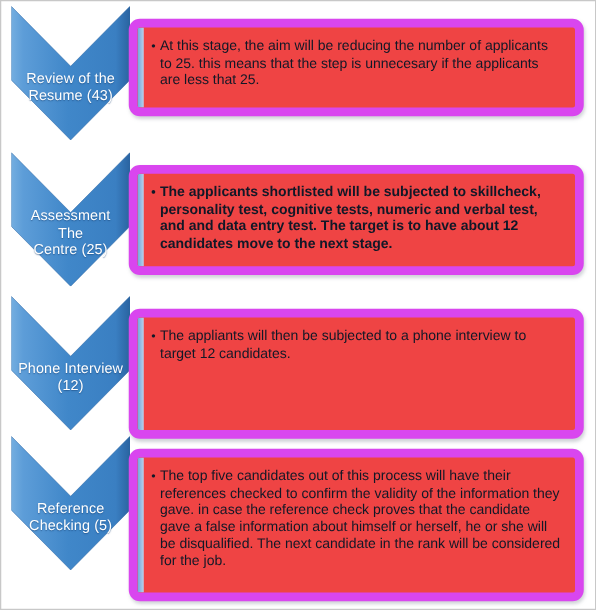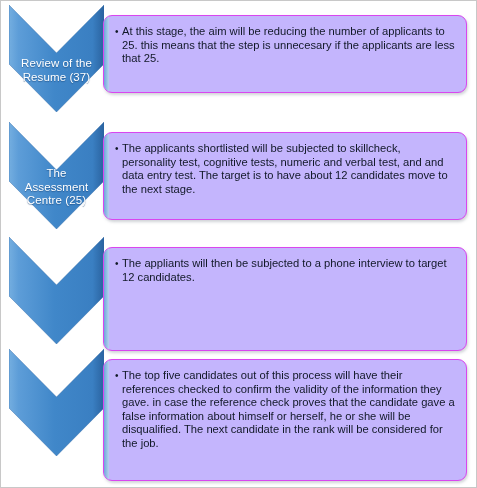--- a/index.html
+++ b/index.html
@@ -57,22 +57,22 @@
     pointer-events: none;
   }
 
   
   .callout {
     position: absolute;
     left: 102px;
     top: 10px;
     width: 364px;
     box-sizing: border-box;
-    background: #c4b5fd;
-    border: 1px solid #d946ef;
+    background: #ef4444;
+    border: 7px solid #d946ef;
     border-radius: 9px;
     box-shadow: 1px 2px 3px rgba(120,130,140,.35);
     overflow: hidden;
   }
   .callout::before {
     content: "";
     position: absolute;
     left: 0; top: 0; bottom: 0;
     width: 5px;
     background: linear-gradient(to right,#6ea6dd,#b9d2ec);
@@ -99,21 +99,21 @@
     color: #111827;
   }
 
   
   #row-0 { top: 4px;   }
   #row-1 { top: 121px; }
   #row-2 { top: 236px; }
   #row-3 { top: 348px; }
 
   #row-0 .callout { height: 78px; }
-  #row-1 .callout { height: 88px; }
+  #row-1 .callout { height: 88px; font-weight: bold; }
   #row-2 .callout { height: 104px; }
   #row-3 .callout { height: 122px; }
 
   #row-0 .chev-label { top: 52px; }
   #row-1 .chev-label { top: 45px; }
   #row-2 .chev-label { top: 52px; }
   #row-3 .chev-label { top: 52px; }
 </style>
 </head>
 <body>
@@ -130,21 +130,21 @@
             <stop offset="0.48" stop-color="#4087c9"></stop>
             <stop offset="0.88" stop-color="#3a7fc2"></stop>
             <stop offset="1" stop-color="#2a63a0"></stop>
           </linearGradient>
         </defs>
         <polygon points="0,0 47.5,48 95,0 95,59 47.5,107 0,59" fill="url(#g1)"></polygon>
         <polygon points="0,0 47.5,48 95,0 95,59 47.5,107 0,59" fill="none" stroke="#2d68a6" stroke-width="0.8" opacity="0.55"></polygon>
       </svg>
       <div class="chev-label">
         <div>Review of the</div>
-        <div>Resume (37)</div>
+        <div>Resume (43)</div>
       </div>
     </div>
     <div class="callout">
       <div class="callout-inner">
         <div class="bullet-line">At this stage, the aim will be reducing the number of applicants to 25. this means that the step is unnecesary if the applicants are less that 25.</div>
       </div>
     </div>
   </div>
 
   <div class="stage-row" id="row-1">
@@ -156,22 +156,22 @@
             <stop offset="0.10" stop-color="#5d9dd8"></stop>
             <stop offset="0.48" stop-color="#4087c9"></stop>
             <stop offset="0.88" stop-color="#3a7fc2"></stop>
             <stop offset="1" stop-color="#2a63a0"></stop>
           </linearGradient>
         </defs>
         <polygon points="0,0 47.5,48 95,0 95,59 47.5,107 0,59" fill="url(#g2)"></polygon>
         <polygon points="0,0 47.5,48 95,0 95,59 47.5,107 0,59" fill="none" stroke="#2d68a6" stroke-width="0.8" opacity="0.55"></polygon>
       </svg>
       <div class="chev-label">
+        <div>Assessment</div>
         <div>The</div>
-        <div>Assessment</div>
         <div>Centre (25)</div>
       </div>
     </div>
     <div class="callout">
       <div class="callout-inner">
         <div class="bullet-line">The applicants shortlisted will be subjected to skillcheck, personality test, cognitive tests, numeric and verbal test, and and data entry test. The target is to have about 12 candidates move to the next stage.</div>
       </div>
     </div>
   </div>
 
@@ -183,20 +183,24 @@
             <stop offset="0" stop-color="#74aee0"></stop>
             <stop offset="0.10" stop-color="#5d9dd8"></stop>
             <stop offset="0.48" stop-color="#4087c9"></stop>
             <stop offset="0.88" stop-color="#3a7fc2"></stop>
             <stop offset="1" stop-color="#2a63a0"></stop>
           </linearGradient>
         </defs>
         <polygon points="0,0 47.5,48 95,0 95,59 47.5,107 0,59" fill="url(#g3)"></polygon>
         <polygon points="0,0 47.5,48 95,0 95,59 47.5,107 0,59" fill="none" stroke="#2d68a6" stroke-width="0.8" opacity="0.55"></polygon>
       </svg>
+      <div class="chev-label">
+        <div>Phone Interview</div>
+        <div>(12)</div>
+      </div>
     </div>
     <div class="callout">
       <div class="callout-inner">
         <div class="bullet-line">The appliants will then be subjected to a phone interview to target 12 candidates.</div>
       </div>
     </div>
   </div>
 
   <div class="stage-row" id="row-3">
     <div class="chev-wrap">
@@ -206,20 +210,24 @@
             <stop offset="0" stop-color="#74aee0"></stop>
             <stop offset="0.10" stop-color="#5d9dd8"></stop>
             <stop offset="0.48" stop-color="#4087c9"></stop>
             <stop offset="0.88" stop-color="#3a7fc2"></stop>
             <stop offset="1" stop-color="#2a63a0"></stop>
           </linearGradient>
         </defs>
         <polygon points="0,0 47.5,48 95,0 95,59 47.5,107 0,59" fill="url(#g4)"></polygon>
         <polygon points="0,0 47.5,48 95,0 95,59 47.5,107 0,59" fill="none" stroke="#2d68a6" stroke-width="0.8" opacity="0.55"></polygon>
       </svg>
+      <div class="chev-label">
+        <div>Reference</div>
+        <div>Checking (5)</div>
+      </div>
     </div>
     <div class="callout">
       <div class="callout-inner">
         <div class="bullet-line">The top five candidates out of this process will have their references checked to confirm the validity of the information they gave. in case the reference check proves that the candidate gave a false information about himself or herself, he or she will be disqualified. The next candidate in the rank will be considered for the job.</div>
       </div>
     </div>
   </div>
 
 </div>
 

